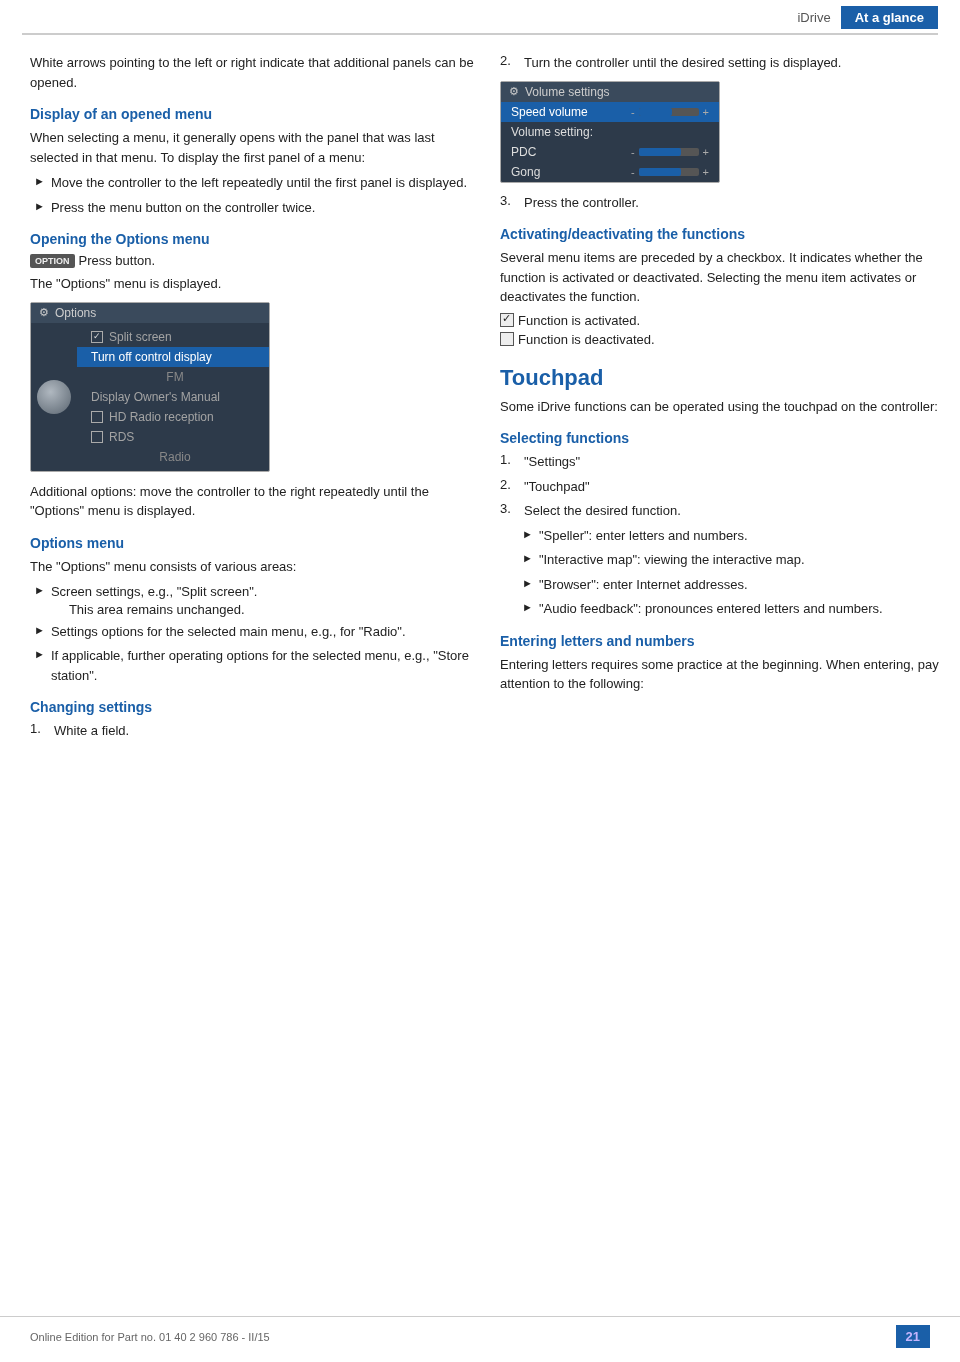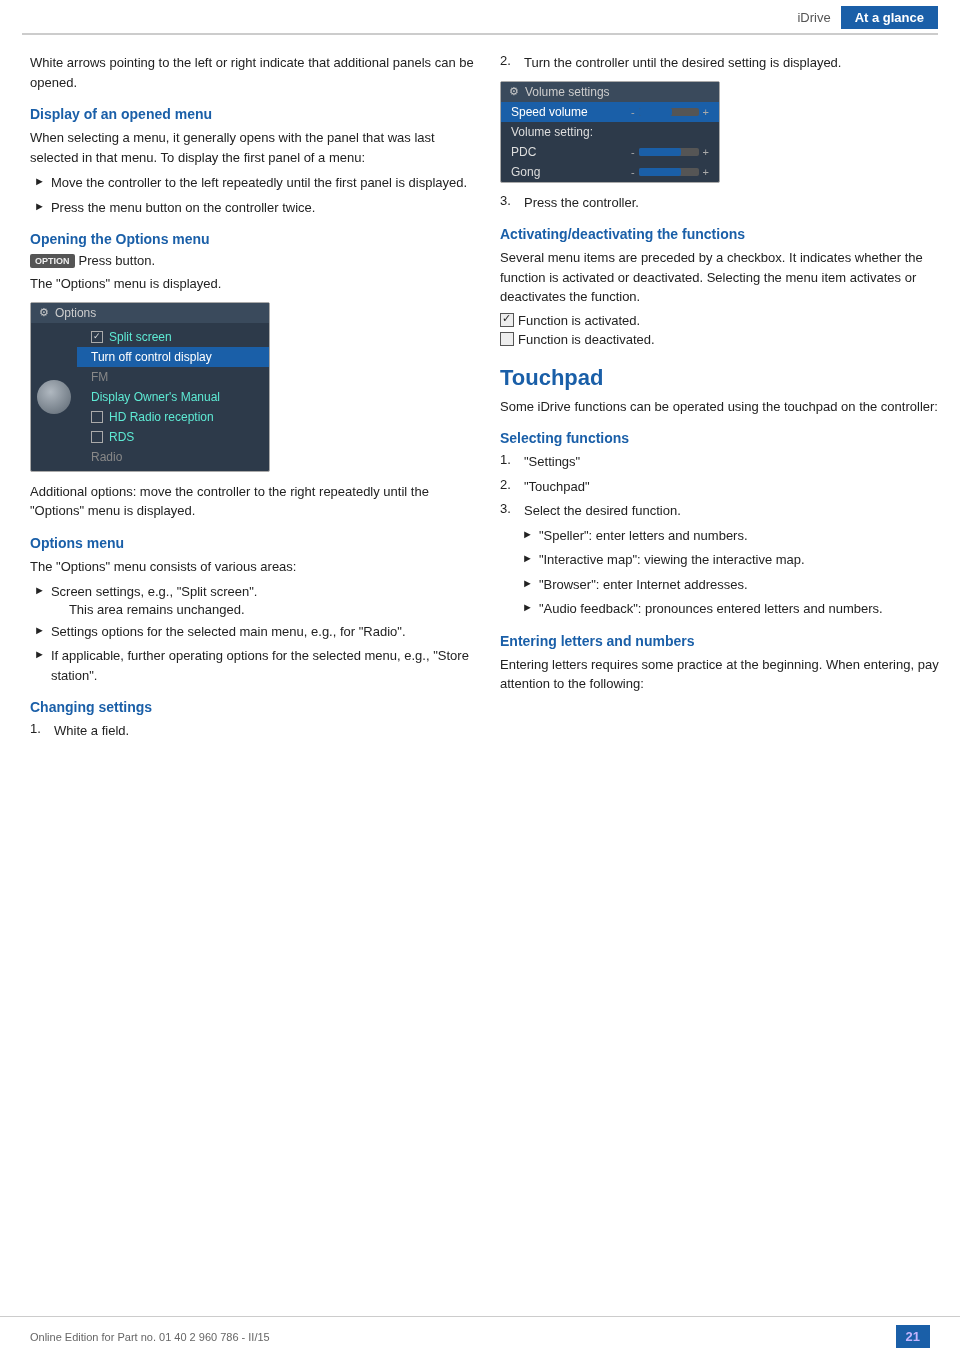--- a/index.html
+++ b/index.html
@@ -115,31 +115,32 @@
       color: #ccc;
       font-size: 12px;
       padding: 3px 8px;
       display: flex;
       align-items: center;
       gap: 6px;
     }
     .options-item {
       padding: 3px 10px 3px 14px;
       font-size: 12px;
-      color: #5eead4;
+      color: #a3a3a3;
       display: flex;
       align-items: center;
       gap: 6px;
     }
     .options-item.highlighted {
       background: #1a5fa8;
       color: #fff;
     }
     .options-item.dimmed {
       color: #888;
+      justify-content: center;
     }
     .options-item .check-icon {
       width: 12px;
       height: 12px;
       border: 1px solid #aaa;
       display: inline-block;
       flex-shrink: 0;
       position: relative;
     }
     .options-item .check-icon.checked::after {

